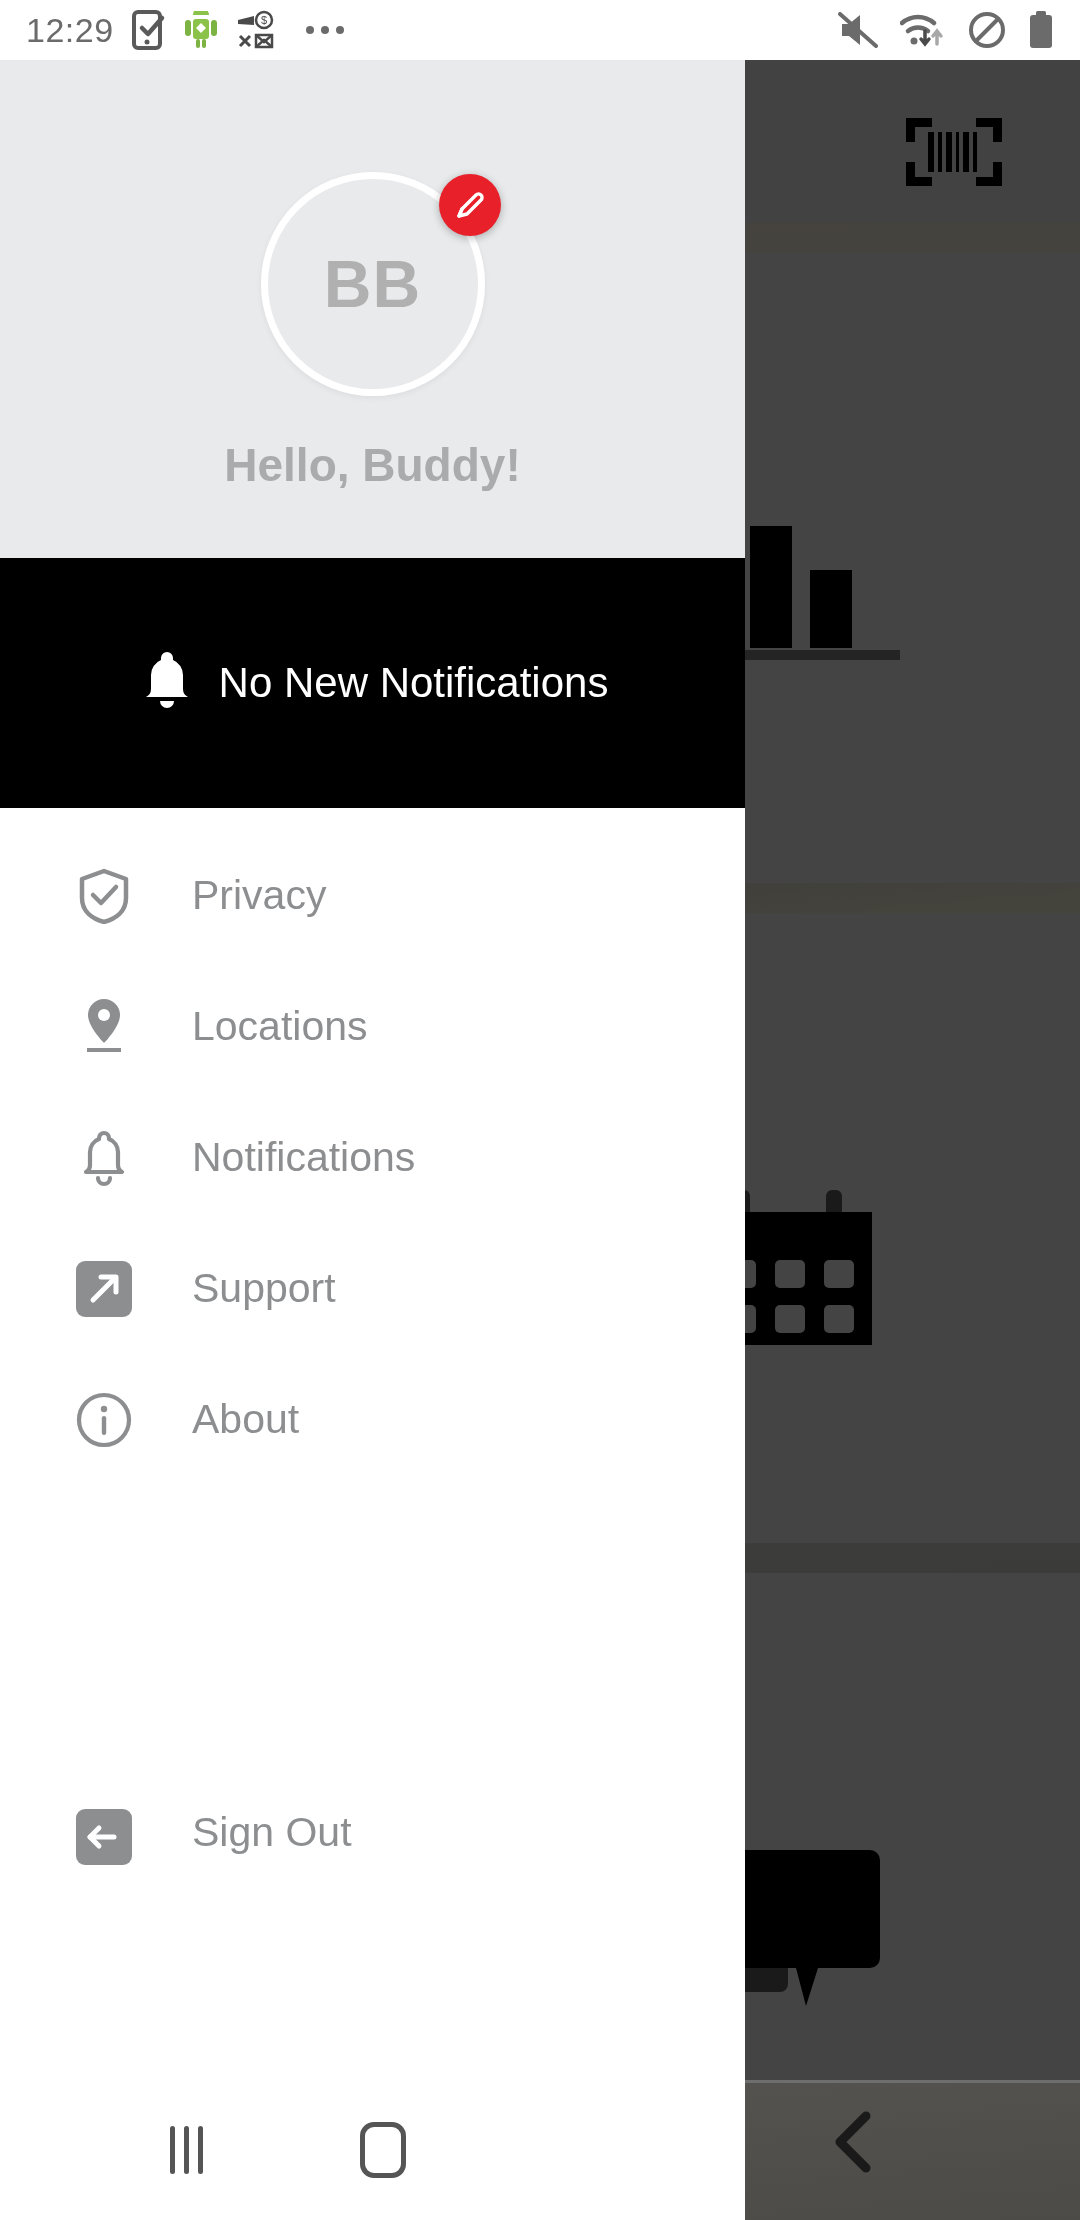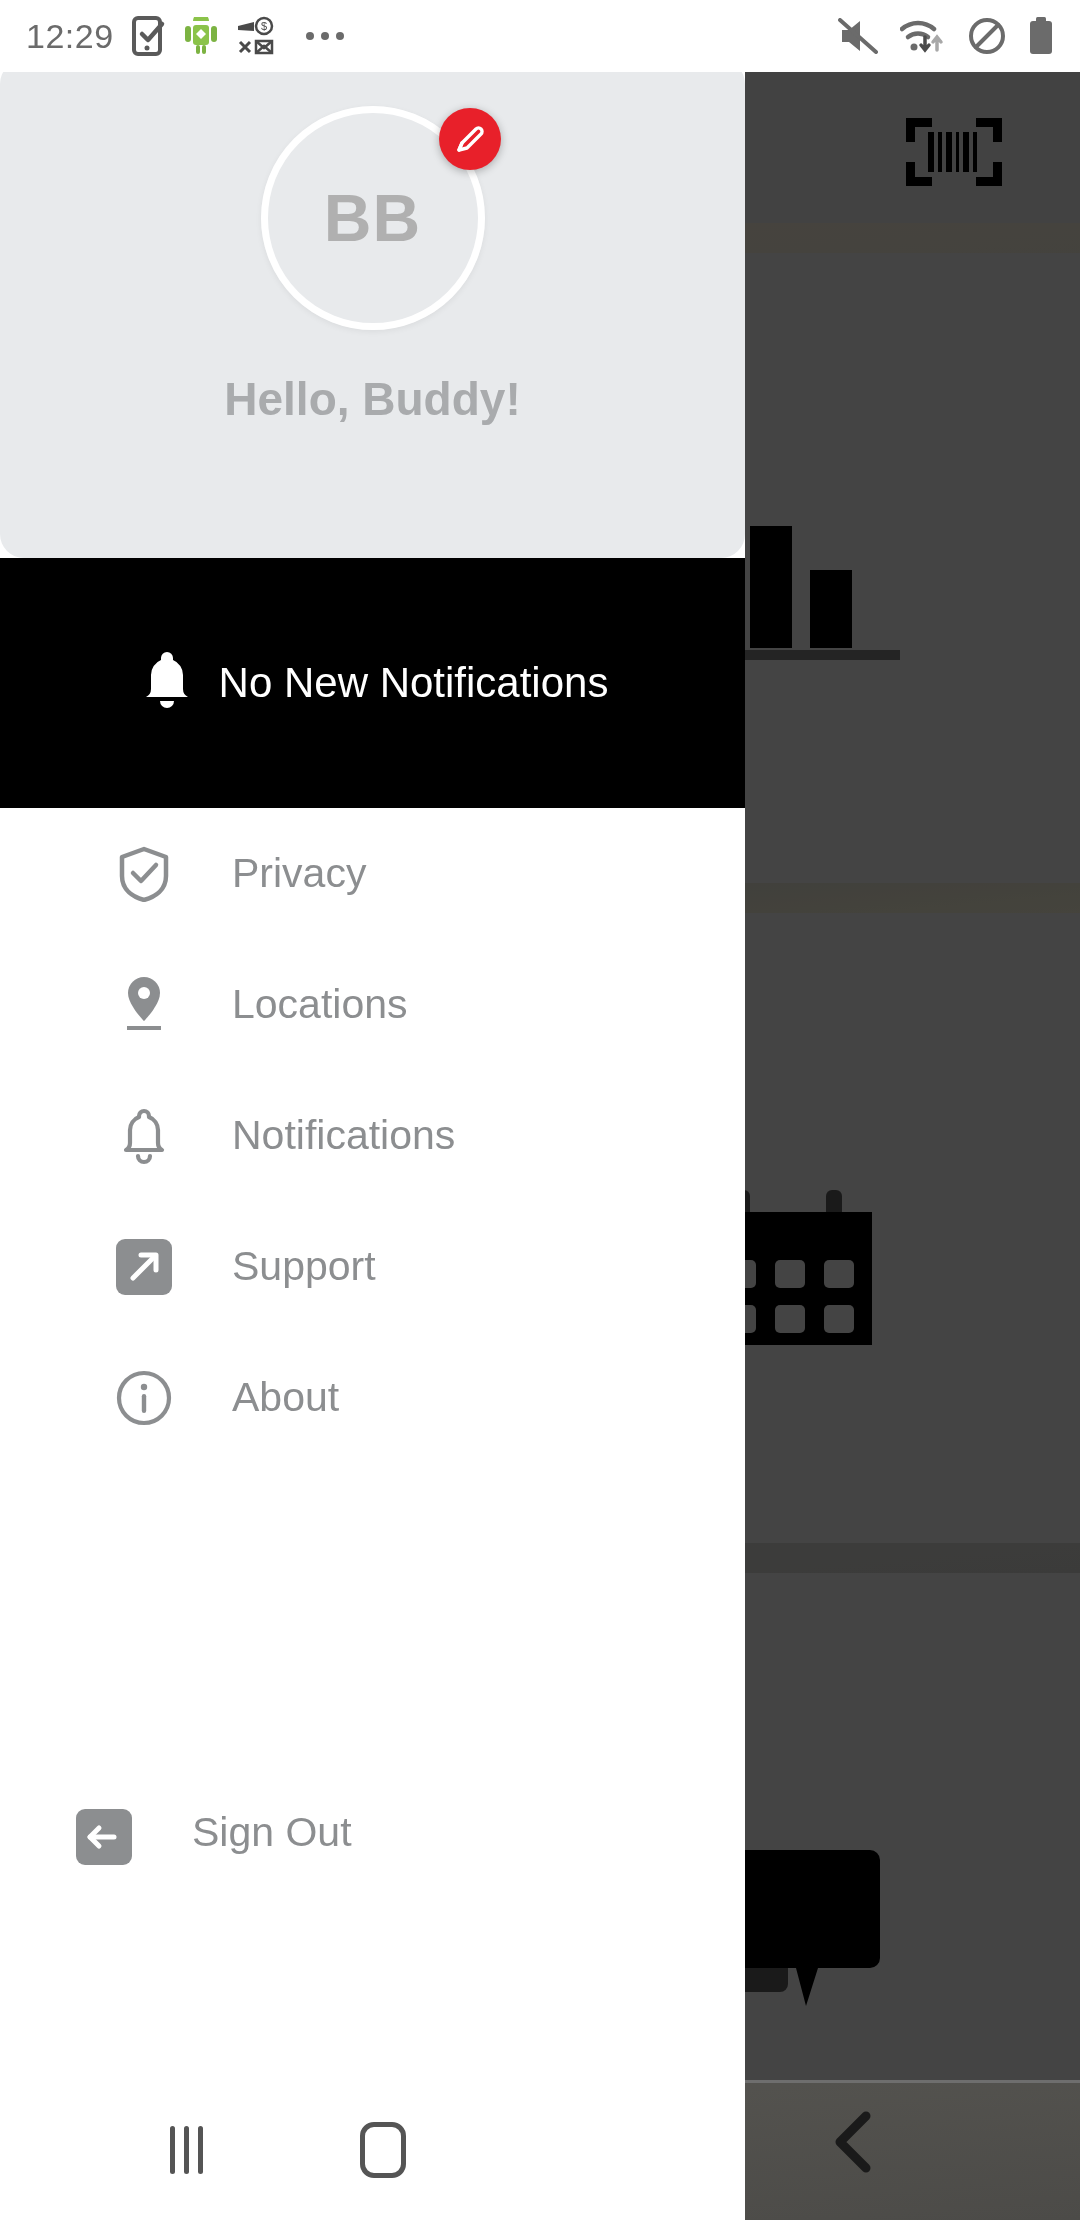--- a/index.html
+++ b/index.html
@@ -53,40 +53,40 @@
   #bg-bubble { position: absolute; left: 700px; top: 1850px; width: 190px; height: 165px; }
 
   
   #scrim {
     position: absolute; top: 60px; left: 0; right: 0; bottom: 140px;
     background: rgba(0,0,0,0.38);
   }
 
   
   #statusbar {
-    position: absolute; top: 0; left: 0; width: 1080px; height: 72px;
+    position: absolute; top: 0; left: 0; width: 1080px; height: 60px;
     background: #ffffff; display: flex; align-items: center;
     padding: 16px 26px; z-index: 50;
   }
   #status-left { display: flex; align-items: center; gap: 18px; }
   #clock { font-size: 34px; color: #6b6b6b; letter-spacing: 0.5px; }
   .sicon { display: inline-flex; align-items: center; }
   #status-right { margin-left: auto; display: flex; align-items: center; gap: 22px; }
   #dots { display: flex; gap: 7px; margin-left: 12px; }
   #dots i { width: 8px; height: 8px; background: #6b6b6b; border-radius: 50%; display: block; }
 
   
   #drawer {
     position: absolute; top: 60px; left: 0; width: 745px; height: 2020px;
     background: #ffffff; z-index: 40; overflow: hidden;
   }
   #profile {
     position: relative; height: 498px; background: #e8eaec;
     display: flex; flex-direction: column; align-items: center;
-    justify-content: flex-start; padding-top: 46px; border-radius: 24px;
+    justify-content: flex-start; padding-top: 112px;
   }
   #avatar-wrap { position: relative; width: 224px; height: 224px; }
   #avatar-ring {
     position: absolute; inset: 0; border-radius: 50%;
     border: 7px solid #ffffff; display: flex;
     align-items: center; justify-content: center;
     box-shadow: 0 2px 6px rgba(0,0,0,0.06);
   }
   #avatar-initials {
     font-size: 66px; font-weight: 700; color: #b0b0b0; letter-spacing: 1px;
@@ -103,21 +103,21 @@
 
   
   #notif-banner {
     height: 250px; background: #000000;
     display: flex; flex-direction: row;
     align-items: center; justify-content: center; gap: 22px;
   }
   #notif-text { color: #ffffff; font-size: 42px; font-weight: 400; }
 
   
-  #menu { background: #ffffff; margin-left: 40px; }
+  #menu { padding-top: 22px; background: #ffffff; }
   .menu-item {
     display: flex; align-items: center; height: 131px; padding-left: 76px;
   }
   .menu-icon {
     width: 56px; height: 56px; display: flex;
     align-items: center; justify-content: center; flex: 0 0 56px;
   }
   .menu-label {
     margin-left: 60px; font-size: 41px; color: #8c8e90; font-weight: 400;
   }

